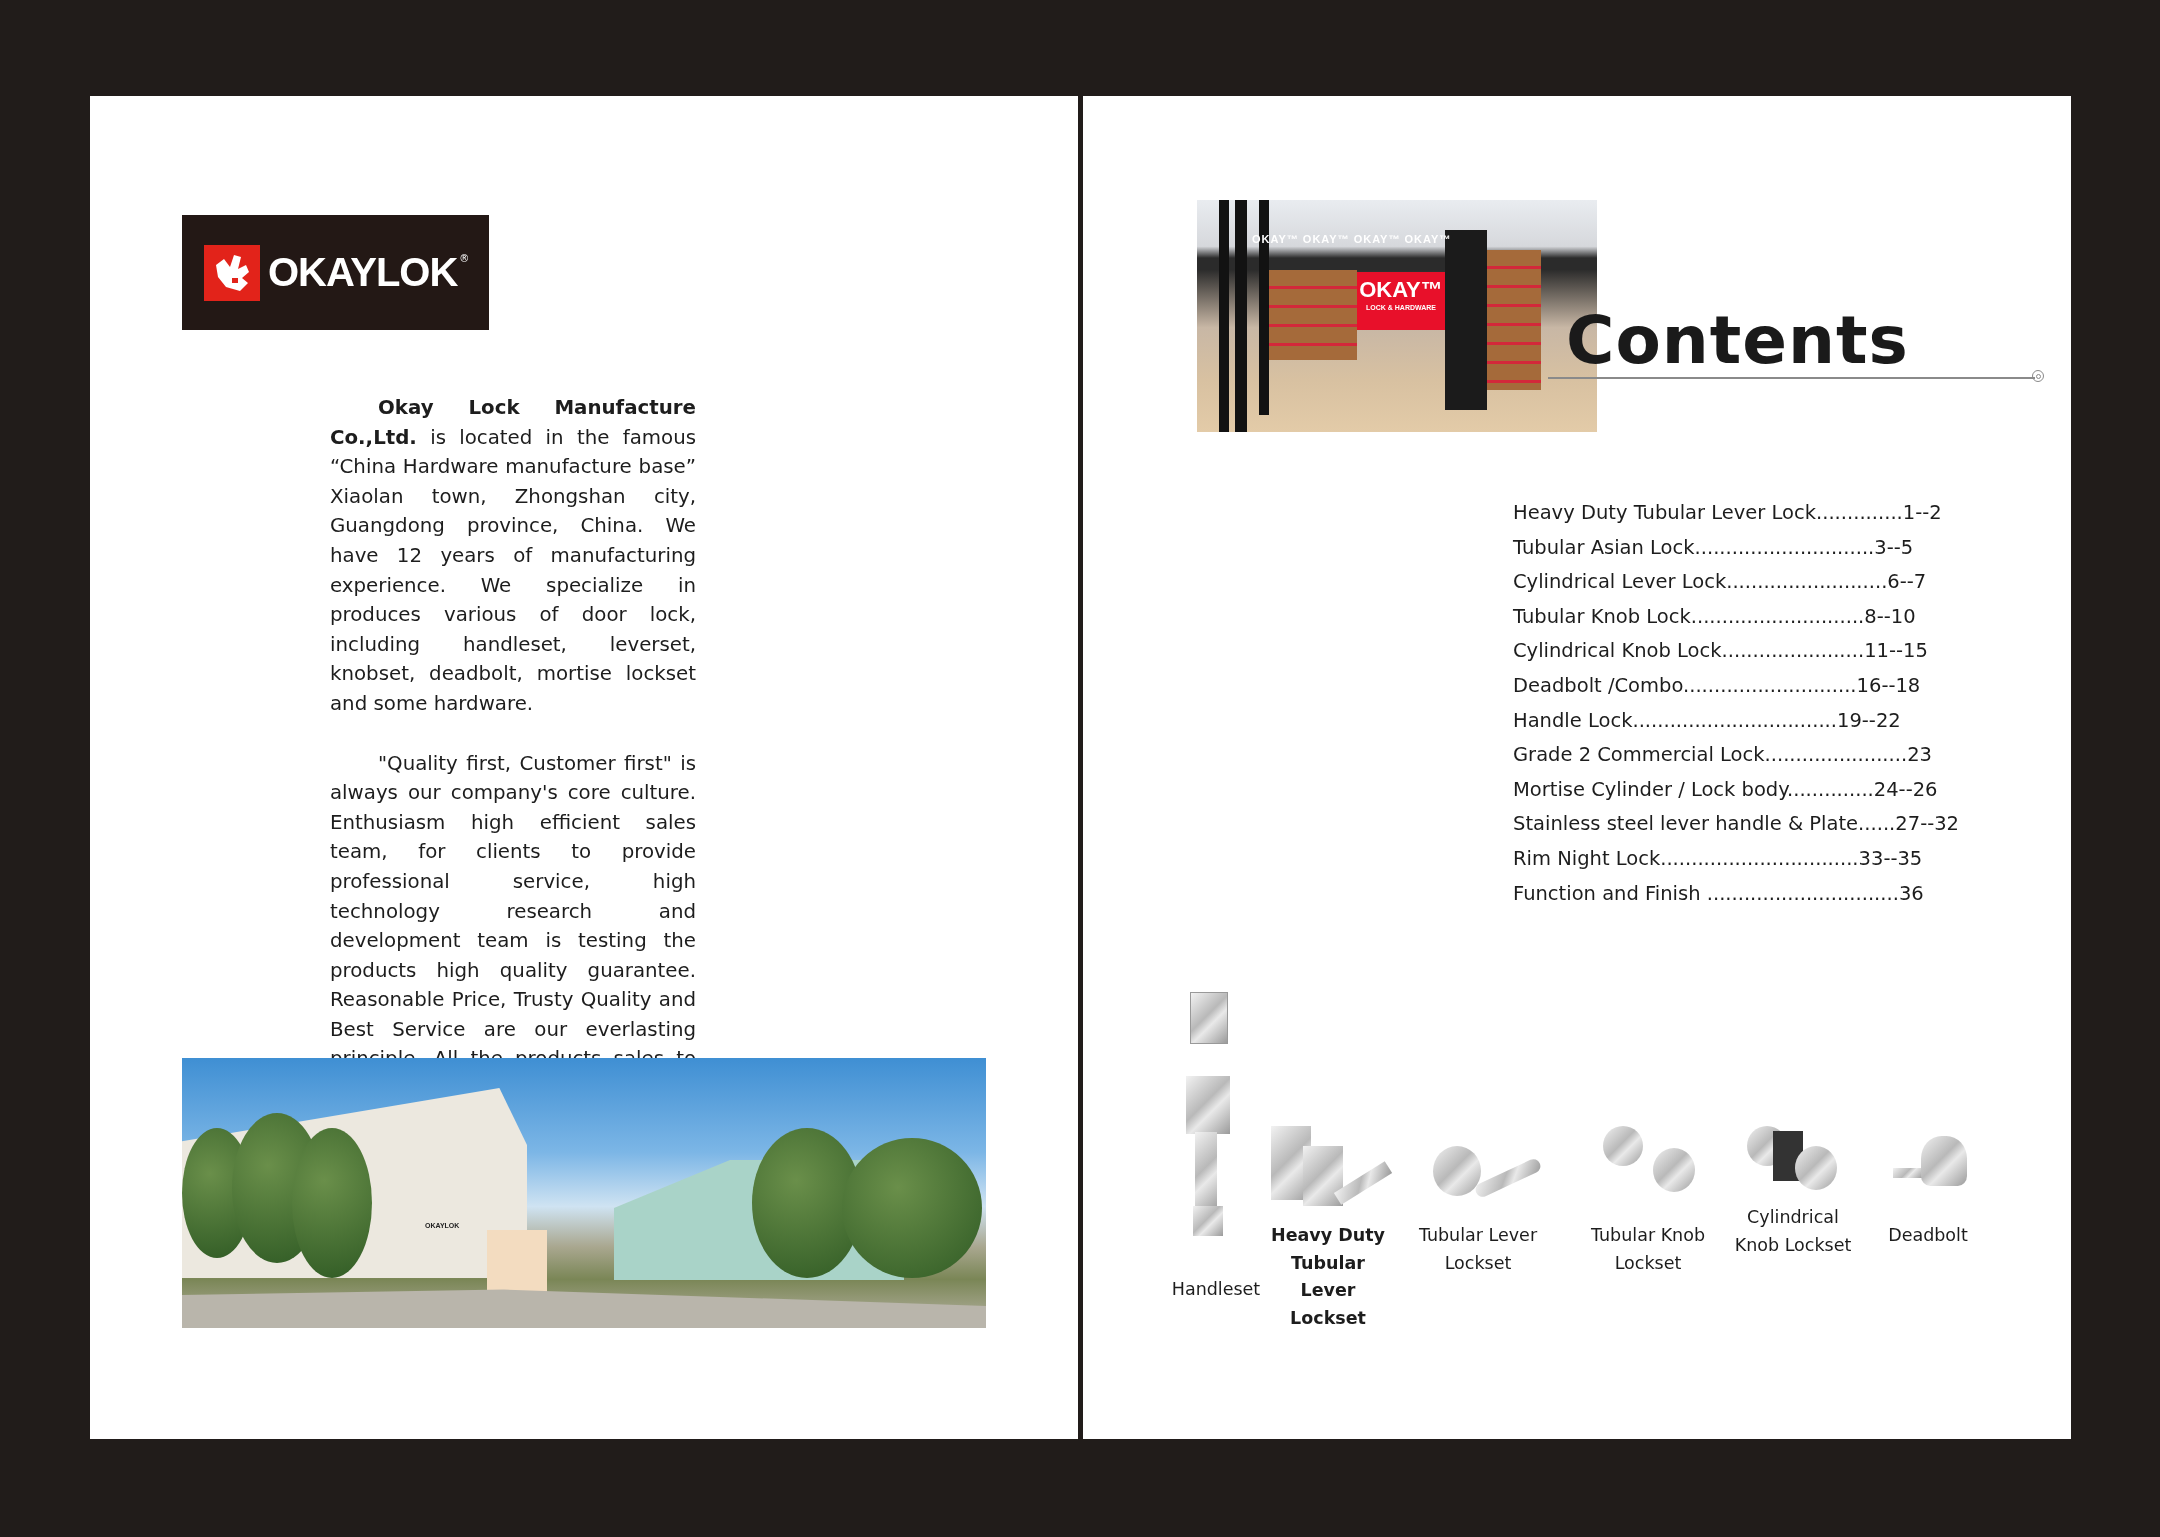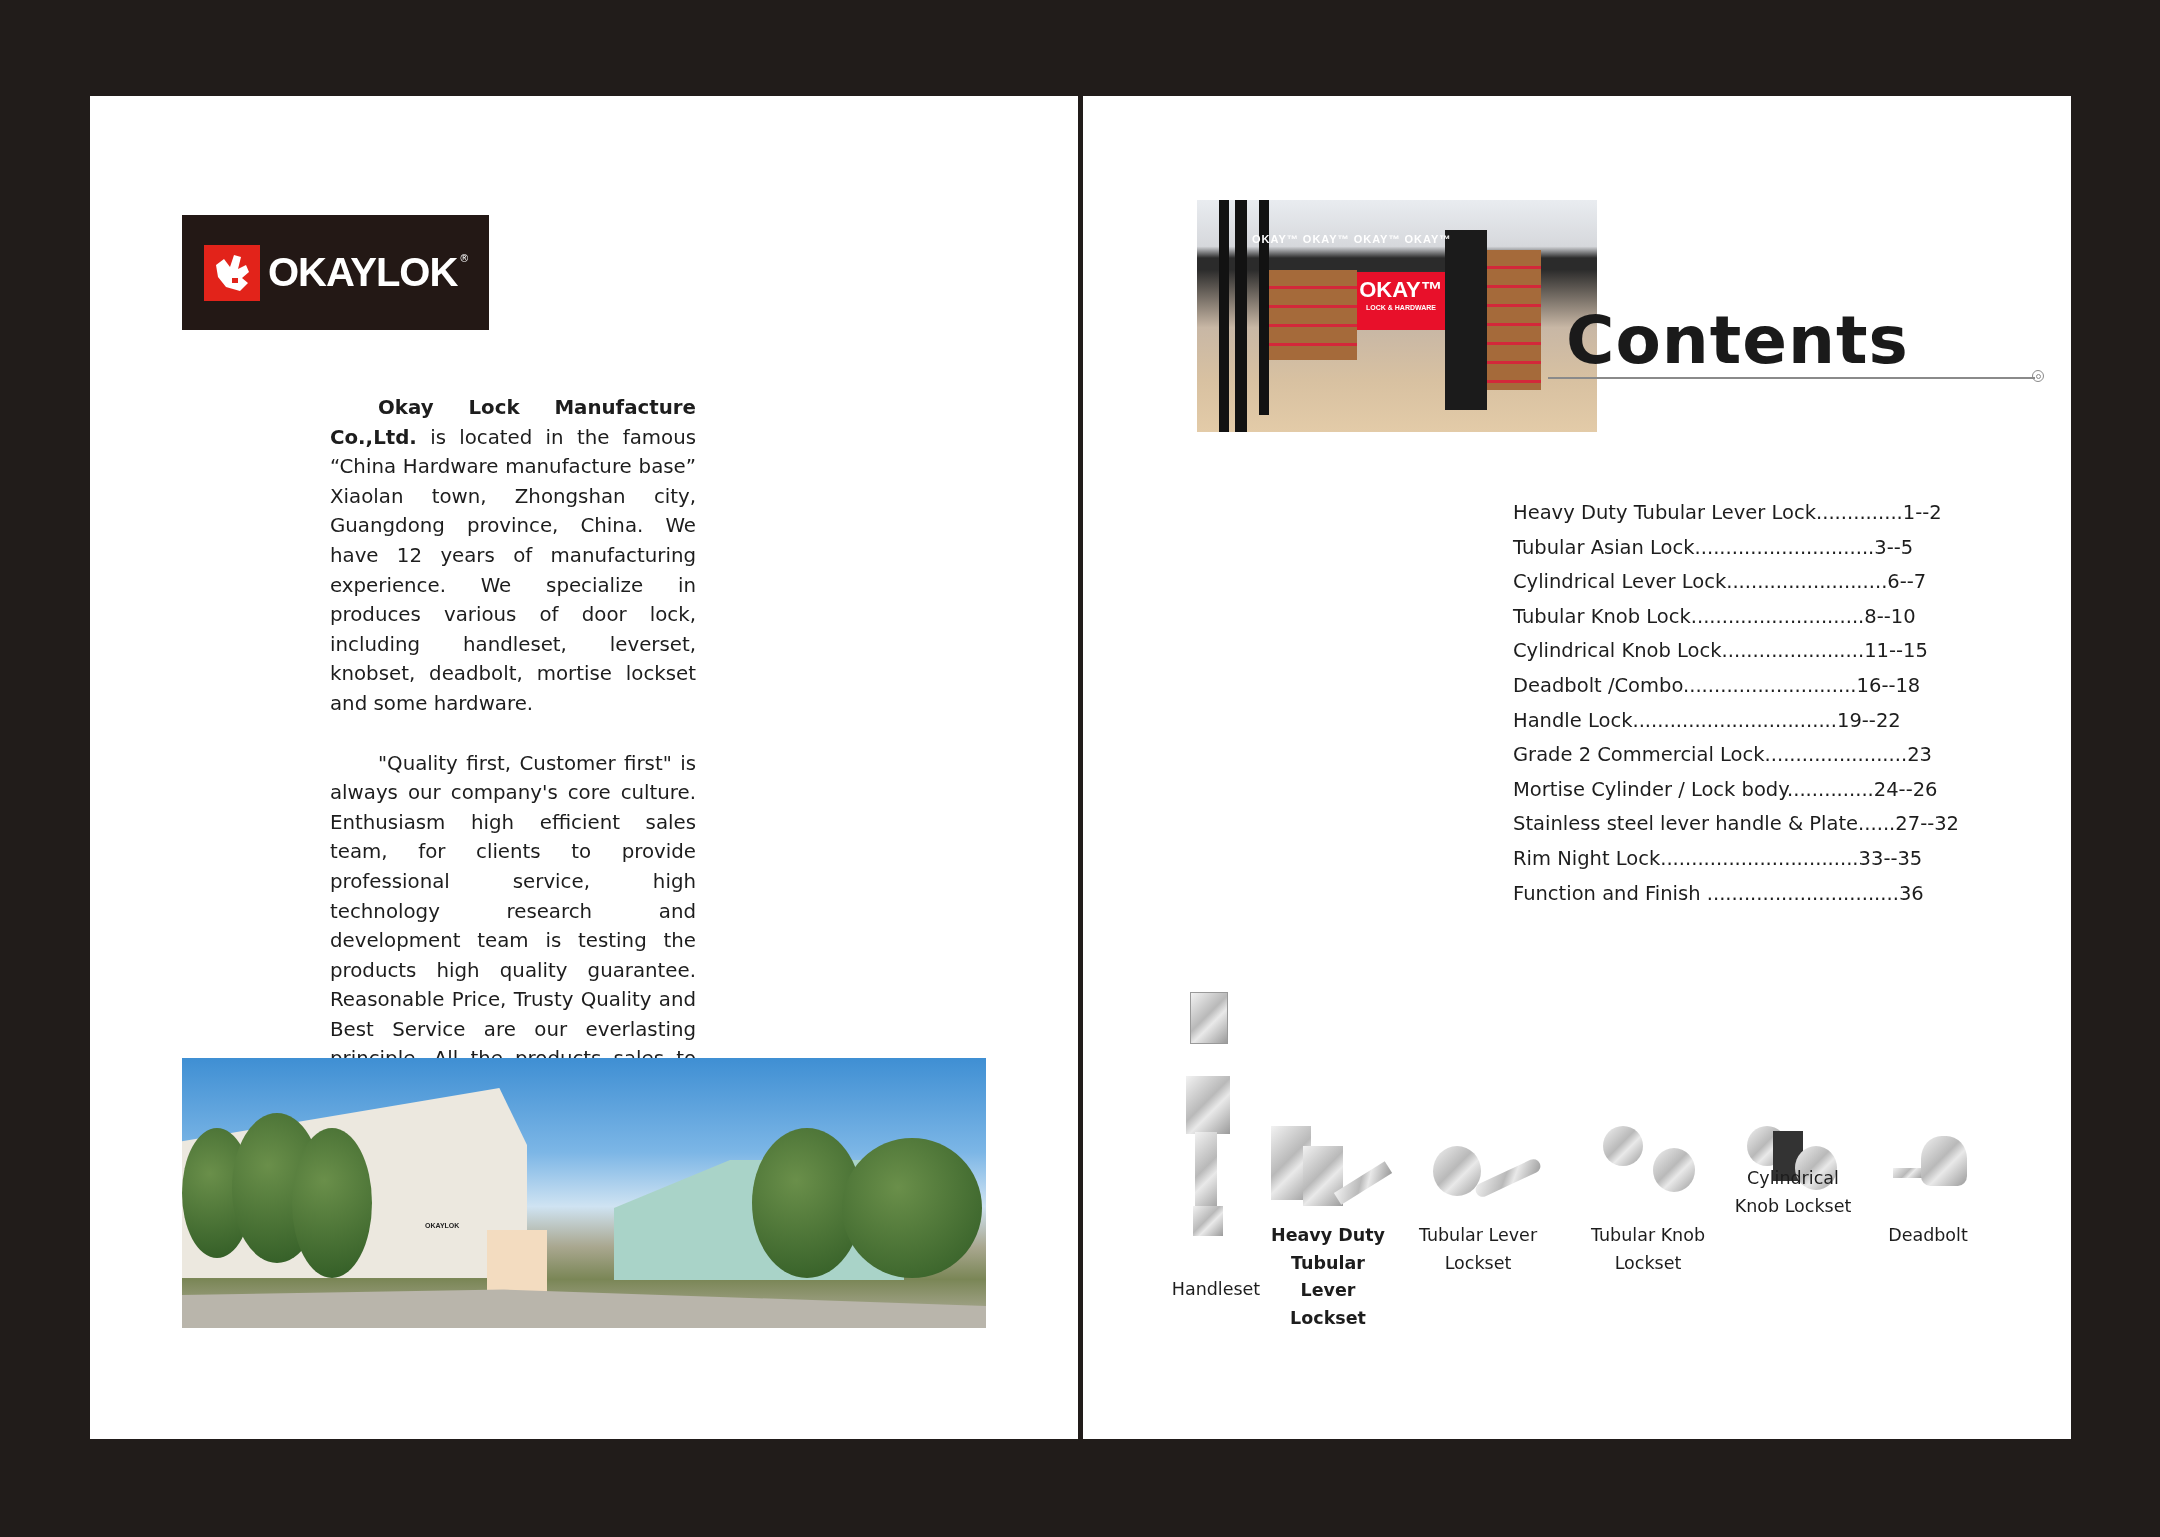--- a/index.html
+++ b/index.html
@@ -159,21 +159,21 @@
     <div class="prod-img metal" style="left:520px;top:1030px;width:40px;height:40px;border-radius:50%;"></div>
     <div class="prod-img metal" style="left:570px;top:1052px;width:42px;height:44px;border-radius:50%;"></div>
     <div class="prod-label" style="left:495px;top:1126px;width:140px;">
       <div>Tubular Knob</div>
       <div>Lockset</div>
     </div>
 
     <div class="prod-img metal" style="left:664px;top:1030px;width:40px;height:40px;border-radius:50%;"></div>
     <div class="prod-img" style="left:690px;top:1035px;width:30px;height:50px;background:#333;"></div>
     <div class="prod-img metal" style="left:712px;top:1050px;width:42px;height:44px;border-radius:50%;"></div>
-    <div class="prod-label" style="left:640px;top:1069px;width:140px;">
+    <div class="prod-label" style="left:640px;top:1108px;width:140px;">
       <div>Cylindrical</div>
       <div>Knob Lockset</div>
     </div>
 
     <div class="prod-img metal" style="left:810px;top:1072px;width:30px;height:10px;"></div>
     <div class="prod-img metal" style="left:838px;top:1040px;width:46px;height:50px;border-radius:45% 45% 20% 20%;"></div>
     <div class="prod-label" style="left:790px;top:1126px;width:110px;">
       <div>Deadbolt</div>
     </div>
   </div>

